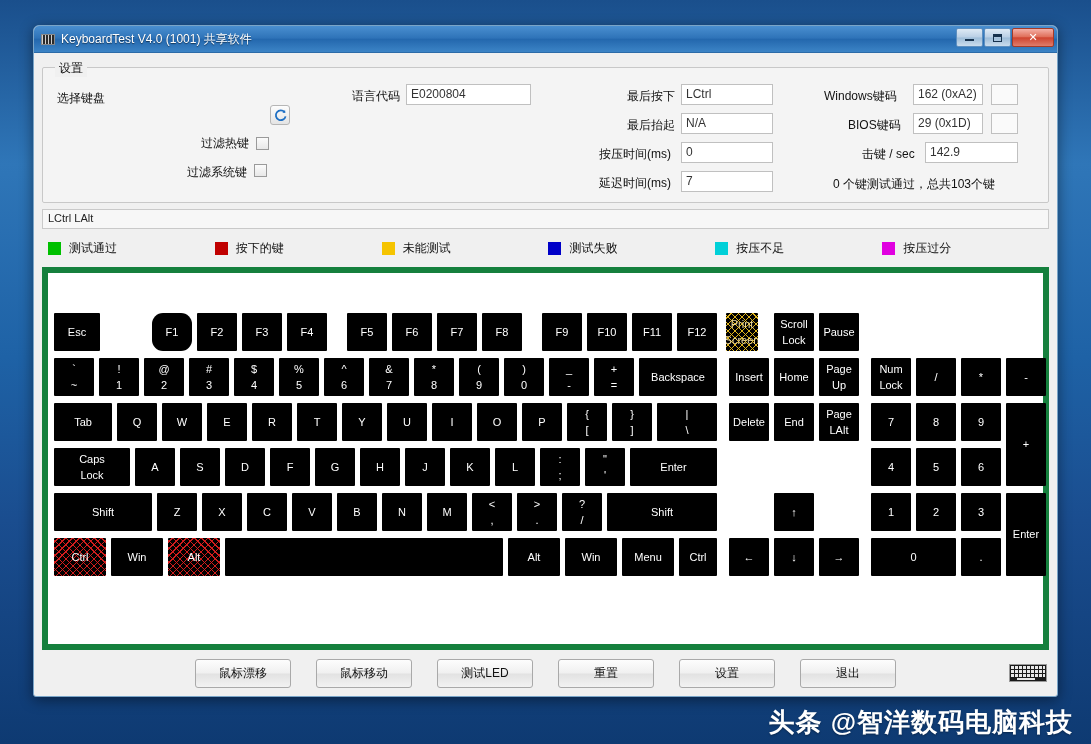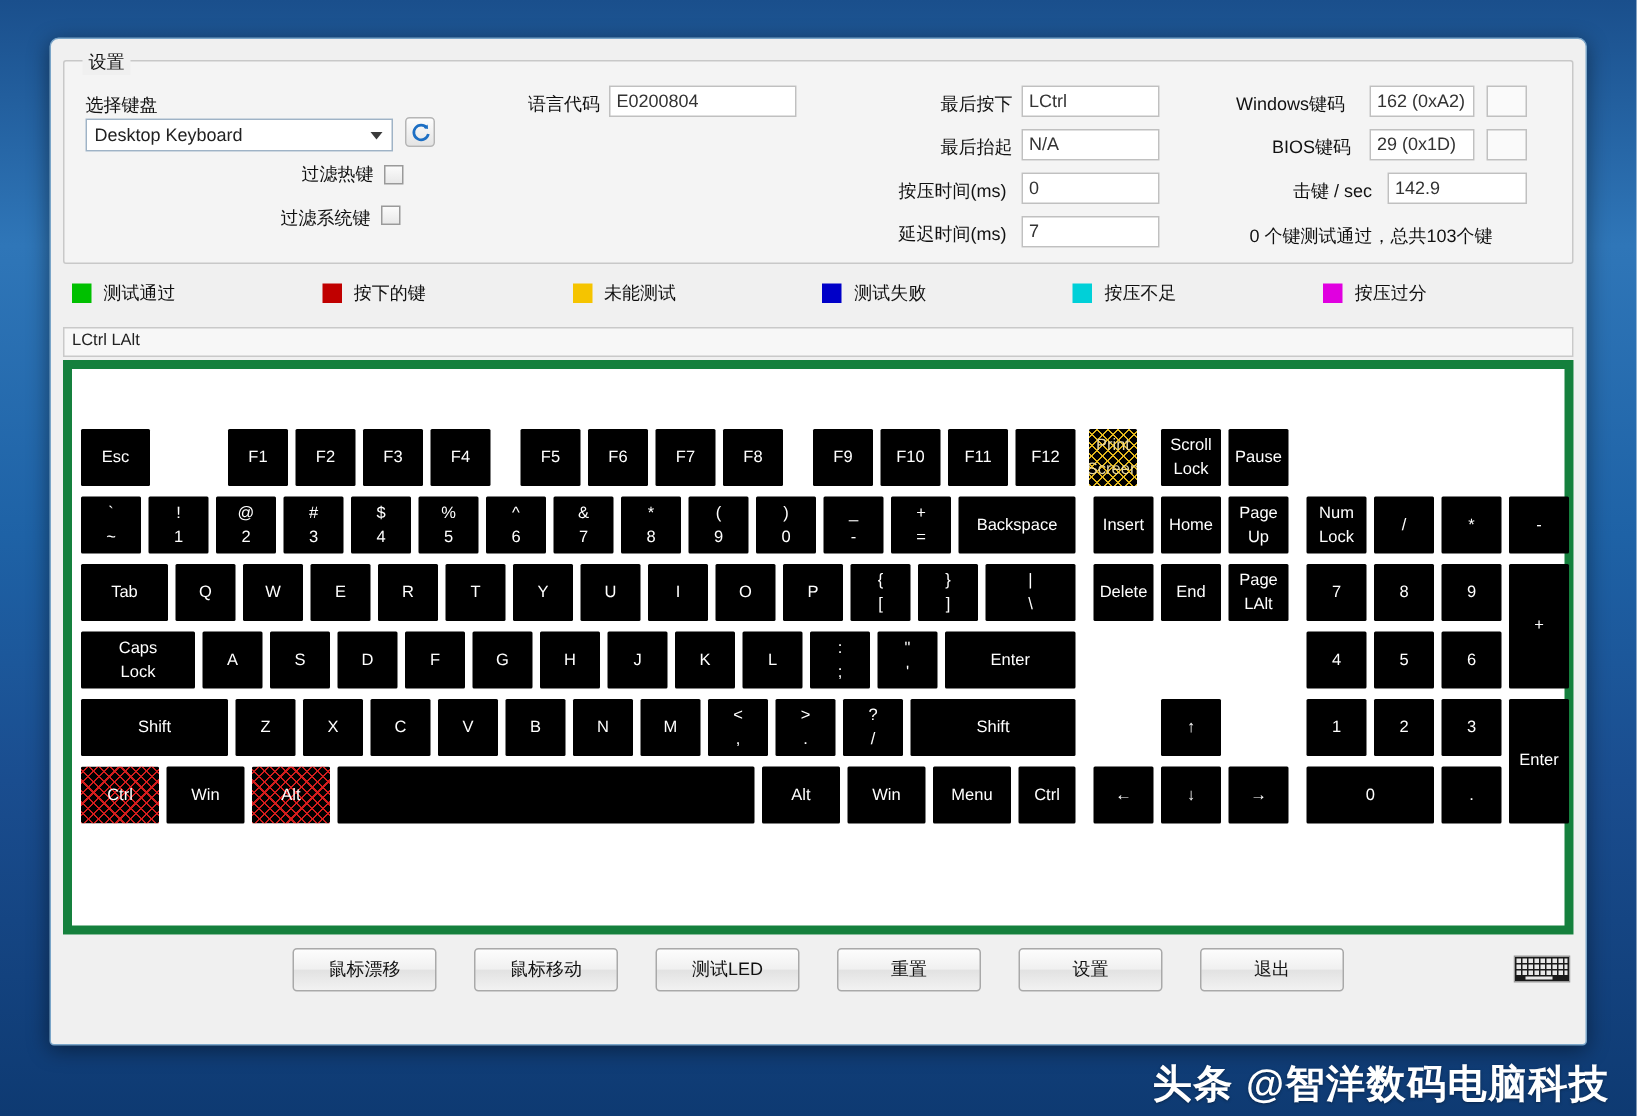--- a/index.html
+++ b/index.html
@@ -207,32 +207,43 @@
     letter-spacing: 1px;
     text-shadow: 0 1px 2px rgba(0,0,0,.35);
     white-space: nowrap;
   }
 </style>
 </head>
 <body>
 
 <div id="window">
 
+  <div id="titlebar">
+    <span class="app-ico"></span>
+    <span id="title-text">KeyboardTest V4.0 (1001) 共享软件</span>
+    <div class="wbtns">
+      <div class="wbtn">
+          <span class="bar"></span>
+        </div>
+      <div class="wbtn">
+          <span class="sq"></span>
+        </div>
+      <div class="wbtn close">
+          <span>✕</span>
+        </div>
+    </div>
+  </div>
 
   <div id="client">
 
     <div class="group">
       <span class="legend">设置</span>
 
       <div style="position:absolute;left:14px;top:20px;">
         <span class="lbl">选择键盘</span>
-      </div>
-      <div class="combo" style="position:absolute;left:14px;top:38px;width:205px;">
-        <span>Desktop Keyboard</span>
-        <span class="arrow"></span>
       </div>
       <div class="refresh-btn" style="position:absolute;left:227px;top:37px;">
         <svg width="13" height="13" viewBox="0 0 16 16">
           <path d="M13 4a6 6 0 1 0 1.2 5" fill="none" stroke="#1d6fc4" stroke-width="2.2"></path>
           <path d="M13.6 1.2 L14 5 L10.3 4.2 Z" fill="#1d6fc4"></path>
         </svg>
       </div>
 
       <div style="position:absolute;left:158px;top:67px;display:flex;align-items:center;gap:7px;">
         <span class="lbl">过滤热键</span>
@@ -266,20 +277,22 @@
       <div style="position:absolute;left:805px;top:49px;" class="lbl">BIOS键码</div>
       <div class="tbox" style="position:absolute;left:870px;top:45px;width:70px;">29 (0x1D)</div>
       <div class="tbox blank" style="position:absolute;left:948px;top:45px;width:27px;"></div>
 
       <div style="position:absolute;left:819px;top:78px;" class="lbl">击键 / sec</div>
       <div class="tbox" style="position:absolute;left:882px;top:74px;width:93px;">142.9</div>
 
       <div style="position:absolute;left:790px;top:108px;" class="lbl">0 个键测试通过，总共103个键</div>
     </div>
 
+    <div id="status-strip">LCtrl LAlt</div>
+
     <div id="legend-row">
       <div class="legend-item">
         <span class="legend-swatch" style="background:#00c000"></span>
         <span class="legend-text">测试通过</span>
       </div>
       <div class="legend-item">
         <span class="legend-swatch" style="background:#c00000"></span>
         <span class="legend-text">按下的键</span>
       </div>
       <div class="legend-item">
@@ -293,27 +306,25 @@
       <div class="legend-item">
         <span class="legend-swatch" style="background:#00d0d8"></span>
         <span class="legend-text">按压不足</span>
       </div>
       <div class="legend-item">
         <span class="legend-swatch" style="background:#e000e0"></span>
         <span class="legend-text">按压过分</span>
       </div>
     </div>
 
-    <div id="status-strip">LCtrl LAlt</div>
-
     <div id="kbpanel">
         <div class="key" style="left: 6px; top: 40px; width: 46px; height: 38px;">
           <span>Esc</span>
         </div>
-        <div class="key" style="left: 104px; top: 40px; width: 40px; height: 38px;">
+        <div class="key" style="left: 104px; top: 40px; width: 40px; height: 38px; border-radius: 11px;">
           <span>F1</span>
         </div>
         <div class="key" style="left: 149px; top: 40px; width: 40px; height: 38px;">
           <span>F2</span>
         </div>
         <div class="key" style="left: 194px; top: 40px; width: 40px; height: 38px;">
           <span>F3</span>
         </div>
         <div class="key" style="left: 239px; top: 40px; width: 40px; height: 38px;">
           <span>F4</span>

